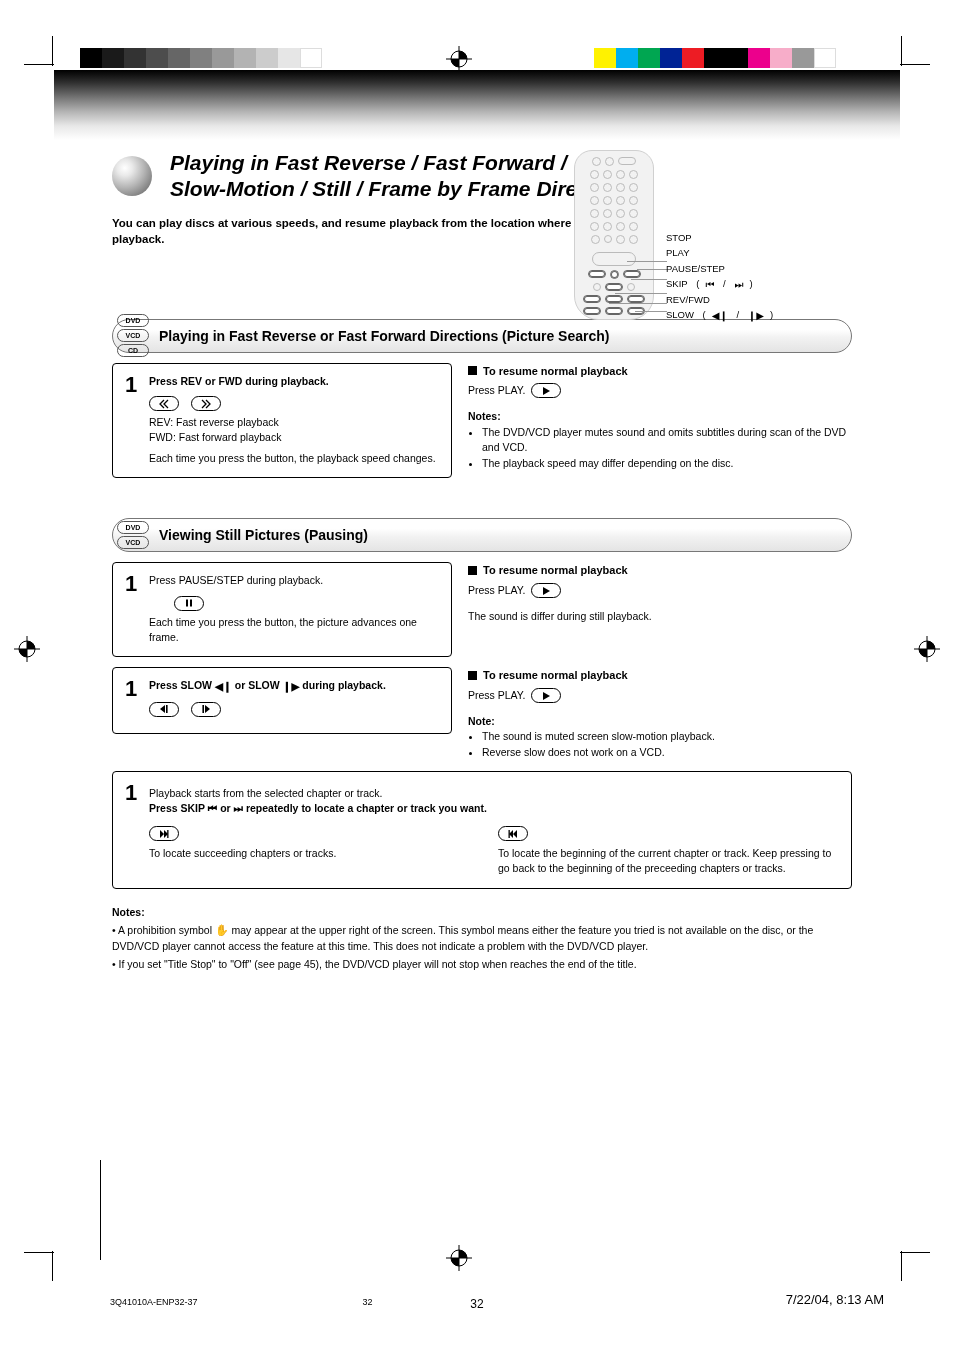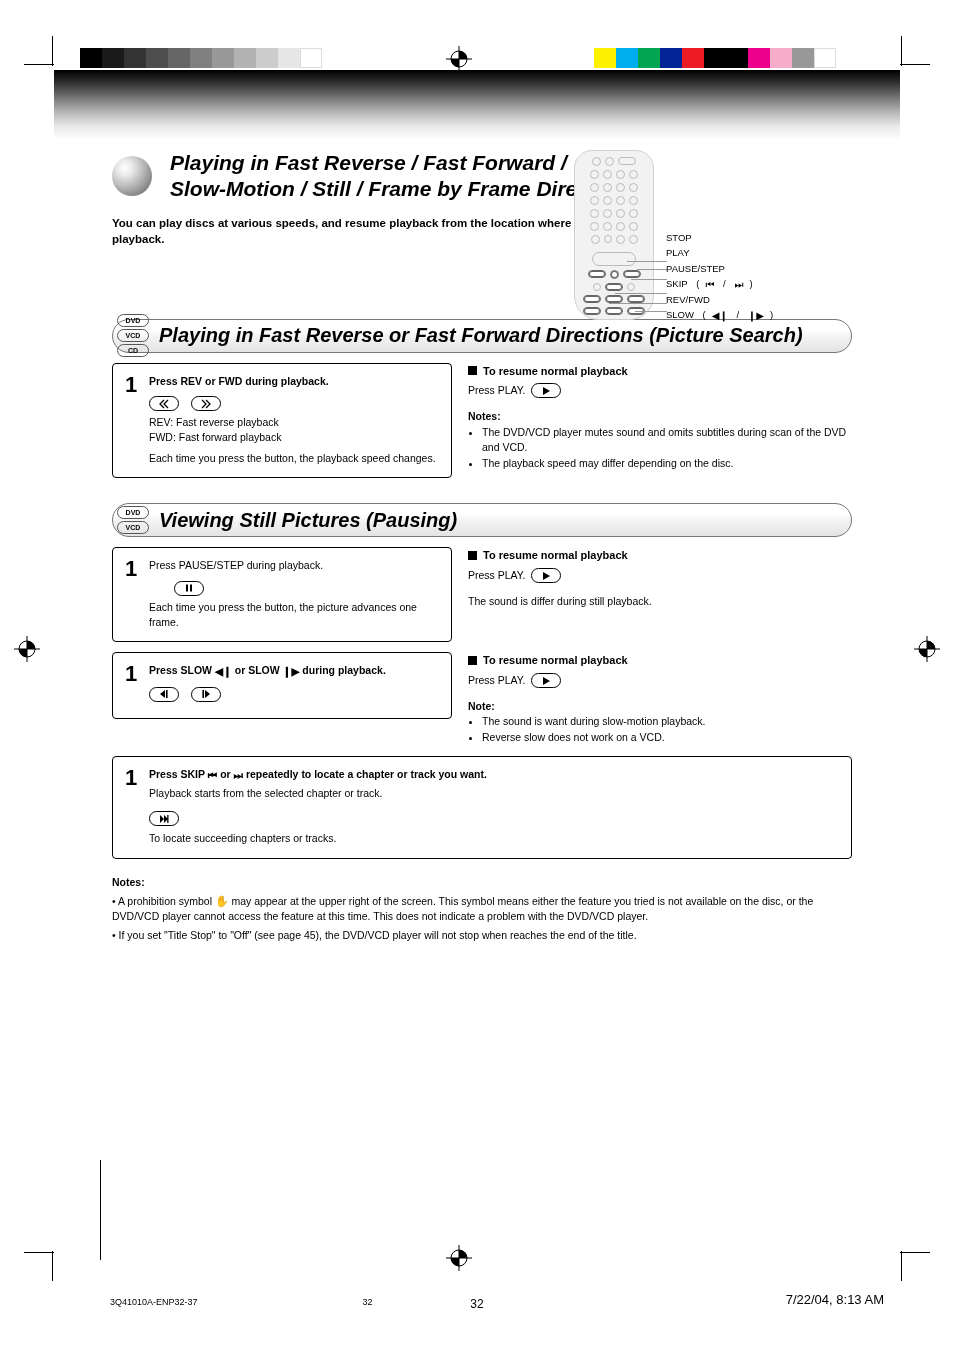--- a/index.html
+++ b/index.html
@@ -79,21 +79,21 @@
     padding: 0 12px 0 4px;
     gap: 10px;
     background: linear-gradient(to bottom, #fff 0%, #fff 30%, #f2f2f2 55%, #e4e4e4 100%);
   }
   .section-bar .disc-badges { display:flex; flex-direction:column; gap:2px; }
   .disc-badge {
     width: 32px; height: 13px; border: 1px solid #555; border-radius: 7px;
     display:flex; align-items:center; justify-content:center;
     font-size: 7px; font-weight: bold; white-space: nowrap;
   }
-  .section-bar .sec-title { font-size: 20px; font-weight: bold; font-style: italic; }
+  .section-bar .sec-title { font-size: 14px; font-weight: bold; }
 
   .section-body { display:flex; gap: 16px; margin-top: 10px; align-items:flex-start; }
   .step-box { flex: 0 0 340px; border: 1px solid #000; border-radius: 4px; padding: 10px 12px 12px; font-size: 10.5px; line-height: 1.4; }
   .step-box .step-head { display:flex; align-items:flex-start; gap:8px; }
   .step-num { font-size: 22px; font-weight: bold; line-height: 1; min-width: 16px; }
   .resume { flex: 1; font-size: 10.5px; line-height: 1.5; }
   .resume .rh { font-size: 11px; font-weight: bold; display:flex; align-items:center; gap:6px; }
   .inline-icon { display:inline-flex; align-items:center; justify-content:center; vertical-align:middle; }
   .stop-sq { width:9px; height:9px; background:#000; display:inline-block; vertical-align:-1px; }
 
@@ -326,21 +326,21 @@
           </span>
       </div>
       <div style="font-weight:bold">Notes:</div>
       <ul style="list-style:disc; padding-left:14px">
         <li>The DVD/VCD player mutes sound and omits subtitles during scan of the DVD and VCD.</li>
         <li>The playback speed may differ depending on the disc.</li>
       </ul>
     </div>
   </div>
 
-  <div class="section-bar" style="margin-top:25px">
+  <div class="section-bar" style="margin-top:40px">
     <div class="disc-badges">
       <div class="disc-badge">DVD</div>
       <div class="disc-badge">VCD</div>
     </div>
     <div class="sec-title">Viewing Still Pictures (Pausing)</div>
   </div>
 
   <div class="section-body">
     <div class="step-box">
       <div class="step-head">
@@ -410,47 +410,57 @@
       <div style="margin:4px 0 10px; display:flex; align-items:center; gap:6px">
         <span>Press PLAY.</span>
         <span class="pill-btn">
             <svg class="glyph" viewBox="0 0 10 10">
               <path d="M2 1 L9 5 L2 9 Z" fill="#000"></path>
             </svg>
           </span>
       </div>
       <div style="font-weight:bold">Note:</div>
       <ul style="list-style:disc; padding-left:14px">
-        <li>The sound is want during slow-motion playback.</li>
+        <li>The sound is muted screen slow-motion playback.</li>
         <li>Reverse slow does not work on a VCD.</li>
       </ul>
     </div>
   </div>
 
 
   <div class="section-body">
     <div class="step-box" style="flex:1 1 auto">
       <div class="step-head">
         <div class="step-num">1</div>
         <div style="flex:1">
+          <div style="margin-top:4px">Playback starts from the selected chapter or track.</div>
           <div style="font-weight:bold">
             Press SKIP <span class="inline-icon">⏮</span> or <span class="inline-icon">⏭</span> repeatedly to locate a chapter or track you want.
           </div>
-          <div style="margin-top:4px">Playback starts from the selected chapter or track.</div>
           <div style="display:flex; gap:8px; margin-top:10px">
             <div style="flex:1">
               <span class="pill-btn">
                   <svg class="glyph" viewBox="0 0 10 10">
                     <path d="M1 1 L5 5 L1 9 Z" fill="#000"></path>
                     <path d="M5 1 L9 5 L5 9 Z" fill="#000"></path>
                     <rect x="8.2" y="1" width="1.3" height="8" fill="#000"></rect>
                   </svg>
                 </span>
               <div style="margin-top:4px">To locate succeeding chapters or tracks.</div>
             </div>
+            <div style="flex:1">
+              <span class="pill-btn">
+                  <svg class="glyph" viewBox="0 0 10 10">
+                    <rect x="0.5" y="1" width="1.3" height="8" fill="#000"></rect>
+                    <path d="M5 1 L1 5 L5 9 Z" fill="#000"></path>
+                    <path d="M9 1 L5 5 L9 9 Z" fill="#000"></path>
+                  </svg>
+                </span>
+              <div style="margin-top:4px">To locate the beginning of the current chapter or track. Keep pressing to go back to the beginning of the preceeding chapters or tracks.</div>
+            </div>
           </div>
         </div>
       </div>
     </div>
   </div>
 
   <div class="notes">
     <div class="nh">Notes:</div>
     <div>• A prohibition symbol <span class="hand-icon">✋</span> may appear at the upper right of the screen. This symbol means either the feature you tried is not available on the disc, or the DVD/VCD player cannot access the feature at this time. This does not indicate a problem with the DVD/VCD player.</div>
     <div style="margin-top:4px">• If you set "Title Stop" to "Off" (see page 45), the DVD/VCD player will not stop when reaches the end of the title.</div>

